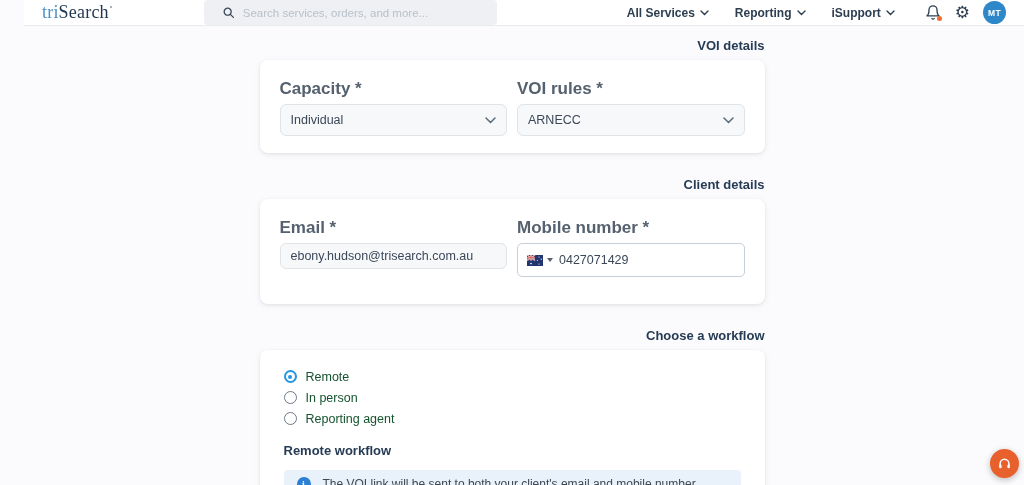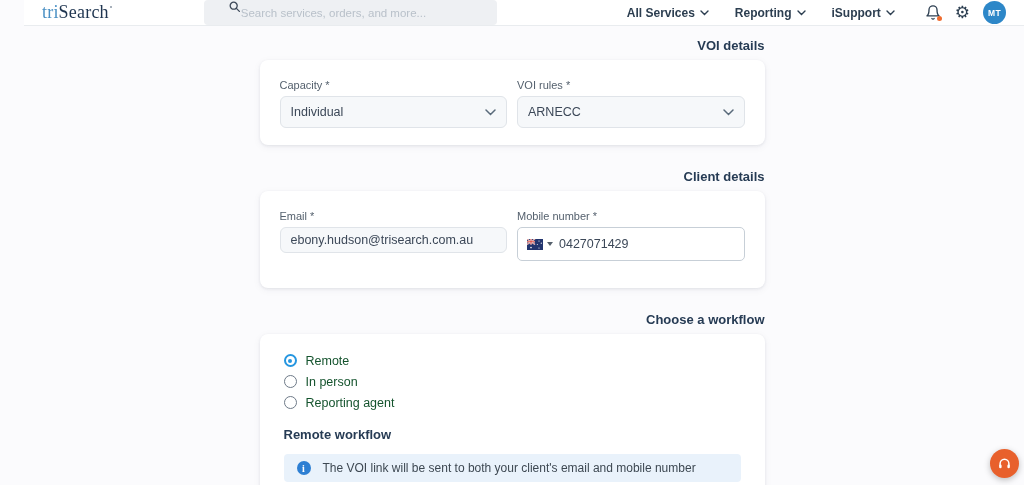--- a/index.html
+++ b/index.html
@@ -10,21 +10,21 @@
   .topbar { height:26px; background:#ffffff; border-bottom:1px solid #e9ecef;
     display:flex; align-items:center; padding:0 18px;margin-left:24px; }
   .logo { font-family:"Liberation Serif", serif; font-size:18px; letter-spacing:.2px;
     white-space:nowrap; cursor:pointer; }
   .logo .tri { color:#4a90c4; }
   .logo .search-word { color:#1f3550; }
   .logo .tm { display:inline-block; width:2px; height:2px; background:#8b97a5;
     border-radius:50%; vertical-align:top; margin:4px 0 0 1px; }
 
   .searchbar { margin-left:92px; width:293px; height:25px; background:#eef0f3;
-    border-radius:4px; display:flex; padding:0 24px; }
+    border-radius:4px; display:flex; align-items:center; padding:0 18px; gap:8px; }
   .searchbar svg { flex:none; }
   .searchbar input { border:none; outline:none; background:transparent; width:100%;
     font-size:11.5px; color:#3c4858; font-family:"Liberation Sans", sans-serif; }
   .searchbar input::placeholder { color:#b9c1ca; }
 
   .nav { margin-left:130px; display:flex; gap:26px; align-items:center; }
   .nav-item { display:flex; align-items:center; gap:5px; font-size:12px; font-weight:700;
     color:#2c3e50; cursor:pointer; white-space:nowrap; }
 
   .top-icons { margin-left:auto; display:flex; align-items:center; gap:13px; }
@@ -41,21 +41,21 @@
   .content { width:505px; margin:0 auto; }
   .section-title { font-size:13px; font-weight:700; color:#263b54; margin-bottom:7px;text-align:right; }
   .section-title.spaced { margin-top:24px; }
 
   .card { background:#ffffff; border-radius:8px;
     box-shadow:0 1px 3px rgba(30,45,70,.09), 0 2px 8px rgba(30,45,70,.05);
     padding:19px 20px 17px; }
   .card.client { padding-bottom:27px; }
   .two-col { display:grid; grid-template-columns:1fr 1fr; gap:10px; }
 
-  .field-label { font-size:11px; color:#55616e; font-weight:400; margin-bottom:5px; }
+  .field-label { font-size:17px; color:#55616e; font-weight:700; margin-bottom:5px; }
   .select-box { height:32px; background:#f6f8fa; border:1px solid #e0e4e9; border-radius:6px;
     display:flex; align-items:center; justify-content:space-between; padding:0 10px;
     font-size:12.5px; color:#3c4858; cursor:pointer; }
   .text-input { width:100%; height:26px; background:#f6f8fa; border:1px solid #e0e4e9;
     border-radius:6px; padding:0 10px; font-size:12.5px; color:#3c4858;
     font-family:"Liberation Sans", sans-serif; outline:none; }
   .phone-box { height:26px; background:#ffffff; border:1px solid #c7cfd7; border-radius:5px;
     display:flex; align-items:center; padding:16px 9px; gap:6px; }
   .flag-btn { display:flex; align-items:center; gap:4px; cursor:pointer; }
   .caret-down { width:0; height:0; border-left:3px solid transparent;

